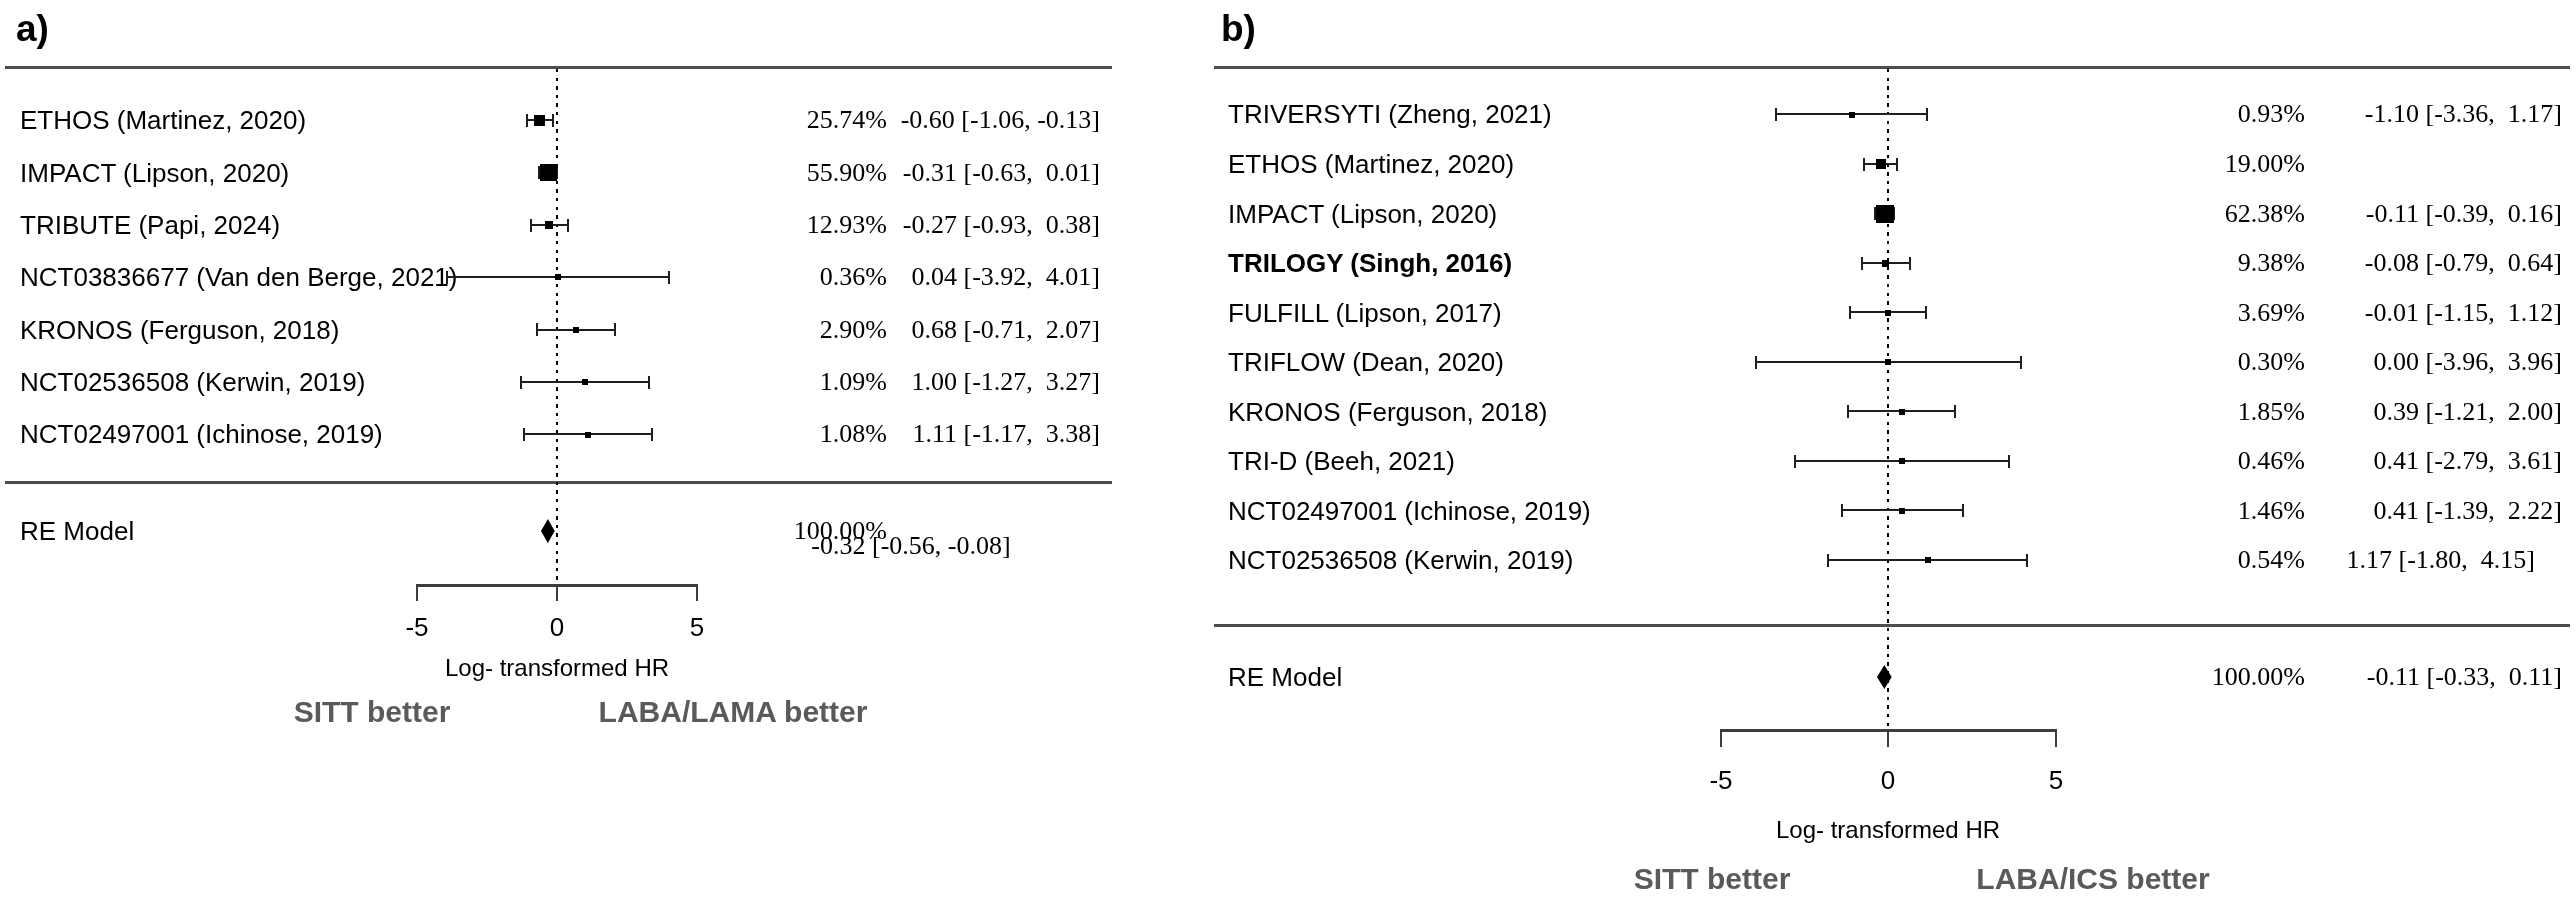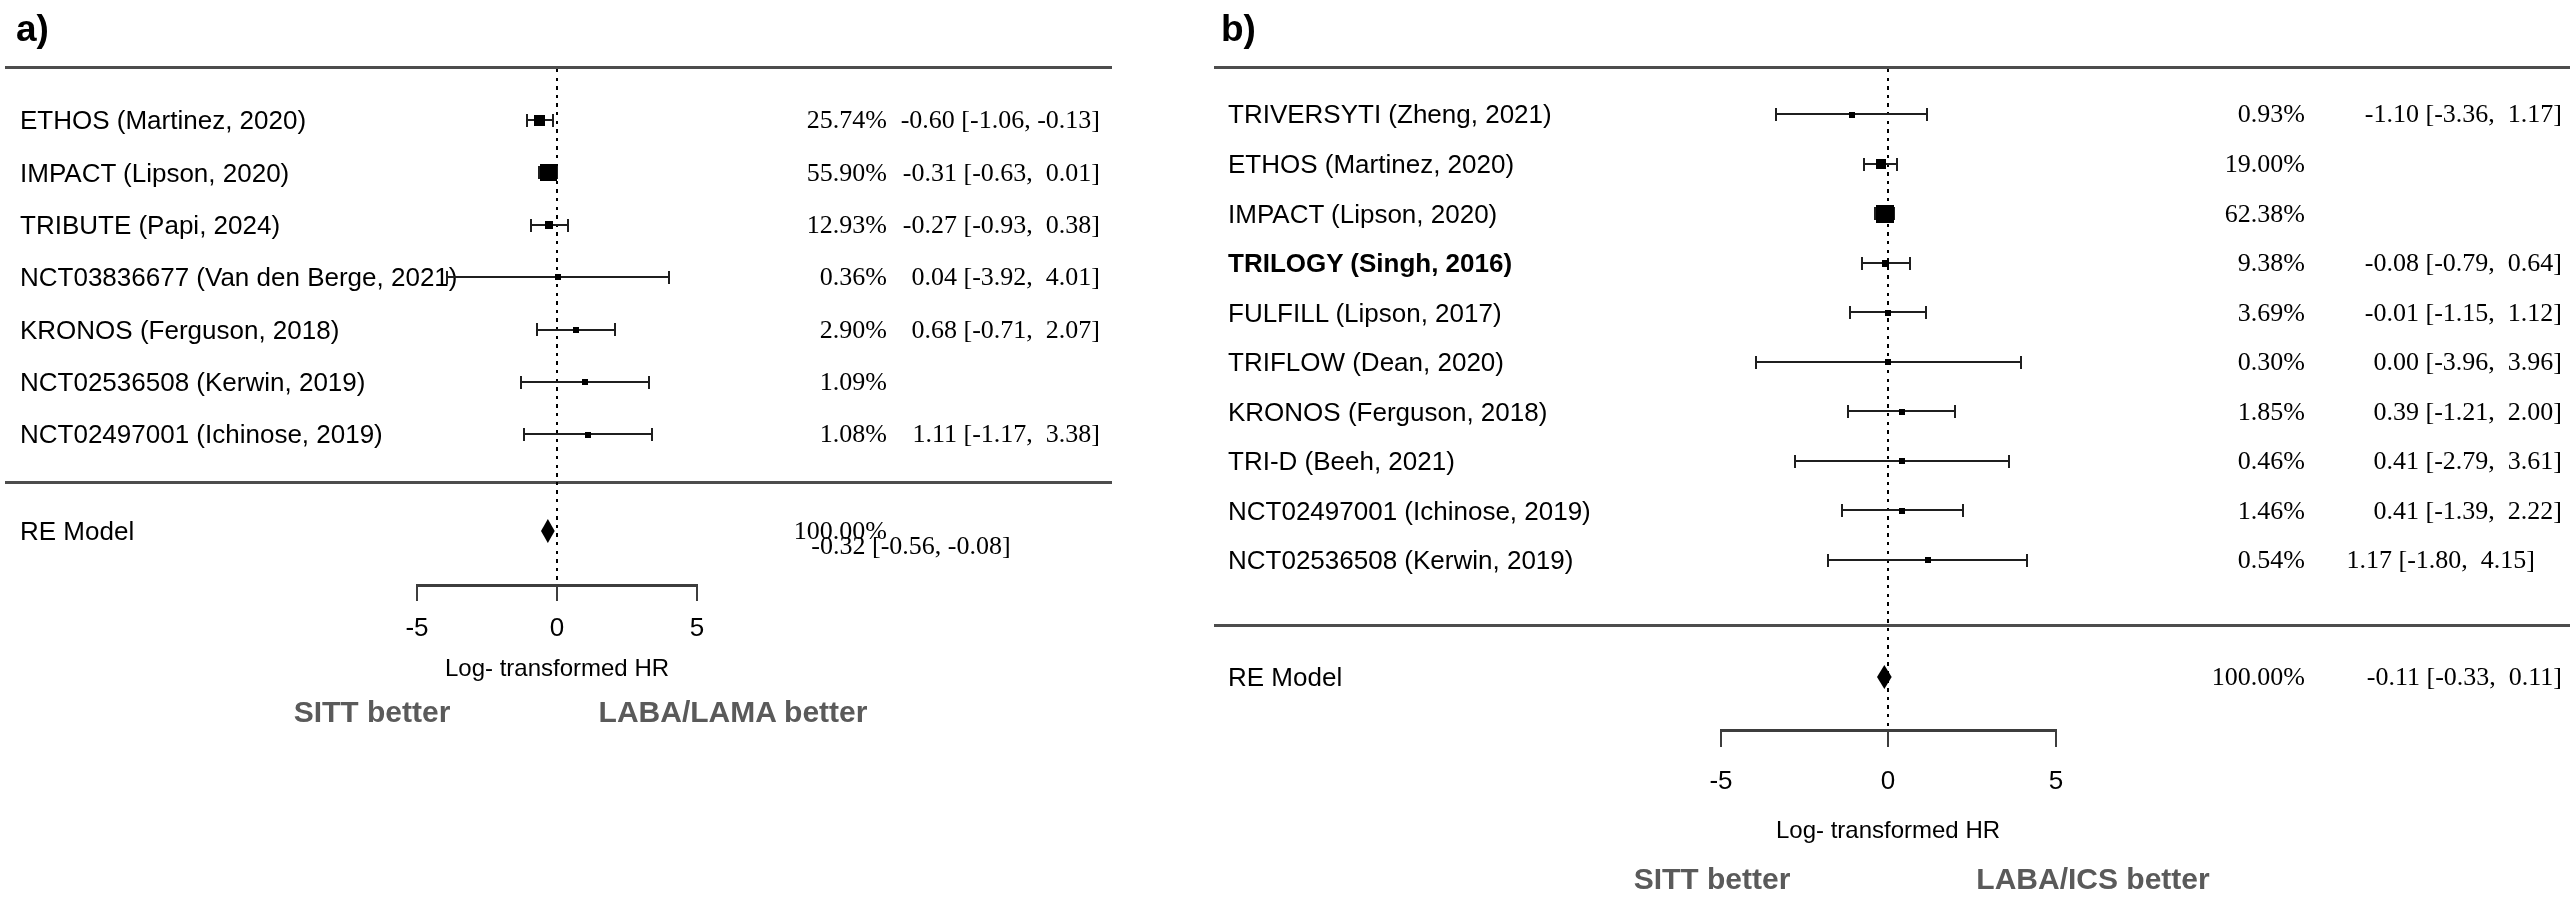--- a/index.html
+++ b/index.html
@@ -115,20 +115,21 @@
       <div class="box" style="left: 555px; top: 274px; width: 5.7px; height: 5.7px;"></div>
       <div class="rowtext" style="left: 20px; top: 330px;">KRONOS (Ferguson, 2018)</div>
       <div class="rowtext num" style="left: 629px; top: 330px; width: 258px;">2.90%</div>
       <div class="rowtext num" style="left: 722px; top: 330px; width: 378px;"> 0.68 [-0.71,  2.07]</div>
       <div class="whisker" style="left: 537px; top: 329px; width: 78px;"></div>
       <div class="cap" style="left: 536px; top: 323px;"></div>
       <div class="cap" style="left: 614px; top: 323px;"></div>
       <div class="box" style="left: 573px; top: 327px; width: 5.7px; height: 5.7px;"></div>
       <div class="rowtext" style="left: 20px; top: 382px;">NCT02536508 (Kerwin, 2019)</div>
       <div class="rowtext num" style="left: 629px; top: 382px; width: 258px;">1.09%</div>
+      <div class="rowtext num" style="left: 722px; top: 382px; width: 378px;"> 1.00 [-1.27,  3.27]</div>
       <div class="whisker" style="left: 521px; top: 381px; width: 127px;"></div>
       <div class="cap" style="left: 520px; top: 376px;"></div>
       <div class="cap" style="left: 648px; top: 376px;"></div>
       <div class="box" style="left: 582px; top: 379px; width: 5.7px; height: 5.7px;"></div>
       <div class="rowtext" style="left: 20px; top: 434px;">NCT02497001 (Ichinose, 2019)</div>
       <div class="rowtext num" style="left: 629px; top: 434px; width: 258px;">1.08%</div>
       <div class="rowtext num" style="left: 722px; top: 434px; width: 378px;"> 1.11 [-1.17,  3.38]</div>
       <div class="whisker" style="left: 524px; top: 433px; width: 128px;"></div>
       <div class="cap" style="left: 523px; top: 428px;"></div>
       <div class="cap" style="left: 651px; top: 428px;"></div>
@@ -162,20 +163,21 @@
       <div class="cap" style="left: 775px; top: 108px;"></div>
       <div class="box" style="left: 698px; top: 112px; width: 5.7px; height: 5.7px;"></div>
       <div class="rowtext" style="left: 77px; top: 164px;">ETHOS (Martinez, 2020)</div>
       <div class="rowtext num" style="left: 896px; top: 164px; width: 258px;">19.00%</div>
       <div class="whisker" style="left: 713px; top: 163px; width: 33px;"></div>
       <div class="cap" style="left: 712px; top: 158px;"></div>
       <div class="cap" style="left: 745px; top: 158px;"></div>
       <div class="box" style="left: 725px; top: 159px; width: 9.7px; height: 9.7px;"></div>
       <div class="rowtext" style="left: 77px; top: 214px;">IMPACT (Lipson, 2020)</div>
       <div class="rowtext num" style="left: 896px; top: 214px; width: 258px;">62.38%</div>
+      <div class="rowtext num" style="left: 1033px; top: 214px; width: 378px;">-0.11 [-0.39,  0.16]</div>
       <div class="whisker" style="left: 724px; top: 212px; width: 18.4px;"></div>
       <div class="cap" style="left: 723px; top: 207px;"></div>
       <div class="cap" style="left: 742px; top: 207px;"></div>
       <div class="box" style="left: 725px; top: 205px; width: 17.6px; height: 17.6px;"></div>
       <div class="rowtext" style="left: 77px; top: 263px; font-weight: bold;">TRILOGY (Singh, 2016)</div>
       <div class="rowtext num" style="left: 896px; top: 263px; width: 258px;">9.38%</div>
       <div class="rowtext num" style="left: 1033px; top: 263px; width: 378px;">-0.08 [-0.79,  0.64]</div>
       <div class="whisker" style="left: 711px; top: 262px; width: 48px;"></div>
       <div class="cap" style="left: 710px; top: 257px;"></div>
       <div class="cap" style="left: 758px; top: 257px;"></div>

